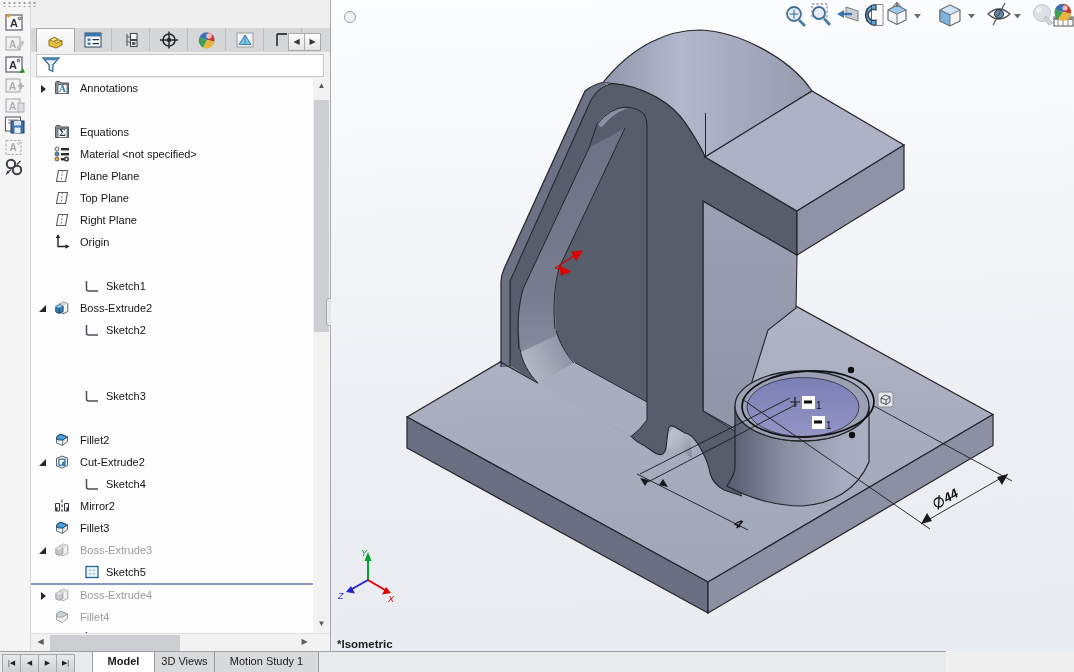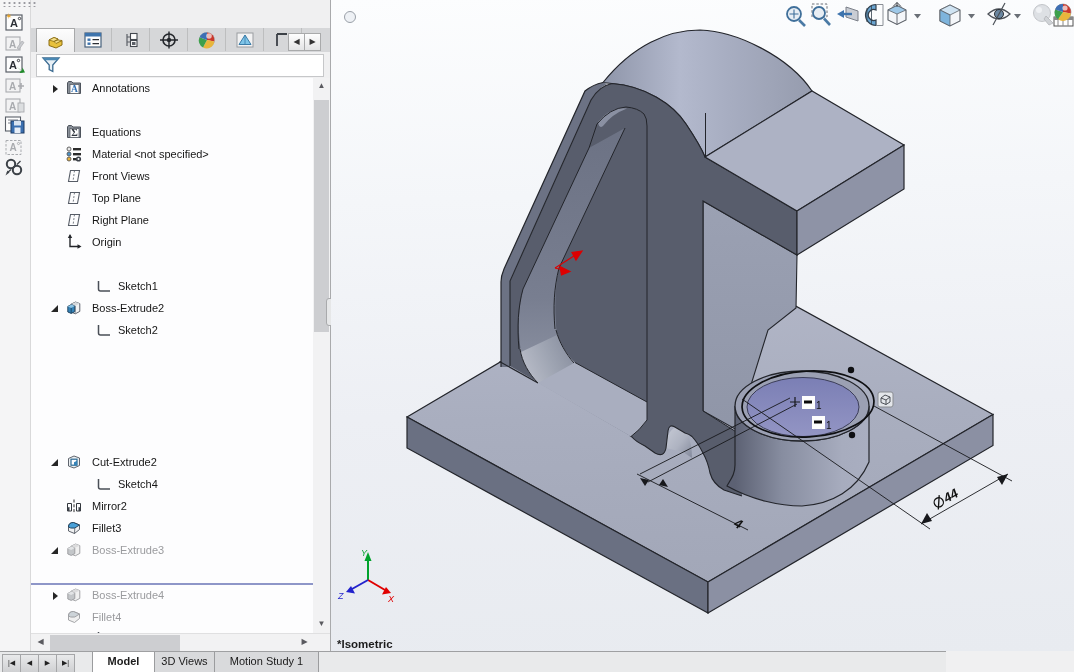--- a/index.html
+++ b/index.html
@@ -15,21 +15,21 @@
   #panel{position:absolute;left:31px;top:0;width:299px;height:651px;background:#f0f0f1;}
   #tabstrip{position:absolute;left:0;top:28px;width:299px;height:24px;background:#d6d7d9;border-bottom:1px solid #b7b8ba;}
   .tab{position:absolute;top:0;width:37px;height:23px;border-right:1px solid #bdbebf;}
   .tab.active{background:linear-gradient(#fdfdfd,#efeff0);border:1px solid #a8a9aa;border-bottom:none;}
   .tab svg{position:absolute;left:50%;top:50%;transform:translate(-50%,-50%);}
   .tsbtn{position:absolute;top:5px;width:15px;height:16px;background:linear-gradient(#fefefe,#e3e4e5);border:1px solid #a9aaab;font-size:8px;color:#333;text-align:center;line-height:15px;}
   #filterrow{position:absolute;left:0;top:52px;width:299px;height:26px;background:#f0f0f1;}
   #filterbox{position:absolute;left:5px;top:2px;width:286px;height:21px;background:#fff;border:1px solid #c6c7c9;}
   
   #tree{position:absolute;left:0;top:78px;width:299px;height:555px;background:#fdfdfe;overflow:hidden;}
-  .trow{position:absolute;left:12px;width:280px;height:22px;font-size:11px;color:#161616;text-align:right;}
+  .trow{position:absolute;left:0;width:280px;height:22px;font-size:11px;color:#161616;text-align:right;}
   .trow .lbl{position:absolute;top:4px;white-space:nowrap;}
   .trow.grey .lbl{color:#9a9b9e;}
   .arrow-c{position:absolute;left:10px;top:7px;width:0;height:0;border-top:4px solid transparent;border-bottom:4px solid transparent;border-left:5px solid #262626;}
   .arrow-e{position:absolute;left:8px;top:7px;width:0;height:0;border-bottom:7px solid #262626;border-left:7px solid transparent;}
   .ticon{position:absolute;top:2px;}
   #rollback{position:absolute;left:0;top:505px;width:292px;height:2px;background:#8e96c8;}
   
   #vscroll{position:absolute;left:279px;top:78px;width:17px;height:555px;background:#f2f2f3;}
   #vscroll{left:282px;}
   .sbtn{position:absolute;width:17px;height:16px;background:#f2f2f3;color:#5a5a5f;font-size:8px;text-align:center;line-height:16px;}
@@ -268,21 +268,21 @@
       <div class="trow" style="top:44px">
           <svg class="ticon" style="left:23px" width="16" height="16">
             <use href="#f-eq"></use>
           </svg>
           <div class="lbl" style="left:49px">Equations</div>
         </div>
       <div class="trow" style="top:88px">
           <svg class="ticon" style="left:23px" width="16" height="16">
             <use href="#i-plane"></use>
           </svg>
-          <div class="lbl" style="left:49px">Front Views</div>
+          <div class="lbl" style="left:49px">Plane Plane</div>
         </div>
       <div class="trow" style="top:110px">
           <svg class="ticon" style="left:23px" width="16" height="16">
             <use href="#i-plane"></use>
           </svg>
           <div class="lbl" style="left:49px">Top Plane</div>
         </div>
       <div class="trow" style="top:154px">
           <svg class="ticon" style="left:23px" width="16" height="16">
             <use href="#i-origin"></use>
@@ -307,20 +307,32 @@
             <use href="#i-boss"></use>
           </svg>
           <div class="lbl" style="left:49px">Boss-Extrude2</div>
         </div>
       <div class="trow" style="top:242px">
           <svg class="ticon" style="left:53px" width="16" height="16">
             <use href="#i-sketch"></use>
           </svg>
           <div class="lbl" style="left:75px">Sketch2</div>
         </div>
+      <div class="trow" style="top:308px">
+          <svg class="ticon" style="left:53px" width="16" height="16">
+            <use href="#i-sketch"></use>
+          </svg>
+          <div class="lbl" style="left:75px">Sketch3</div>
+        </div>
+      <div class="trow" style="top:352px">
+          <svg class="ticon" style="left:23px" width="16" height="16">
+            <use href="#i-fillet"></use>
+          </svg>
+          <div class="lbl" style="left:49px">Fillet2</div>
+        </div>
       <div class="trow" style="top:374px">
           <div class="arrow-e"></div>
           <svg class="ticon" style="left:23px" width="16" height="16">
             <use href="#i-cut"></use>
           </svg>
           <div class="lbl" style="left:49px">Cut-Extrude2</div>
         </div>
       <div class="trow" style="top:396px">
           <svg class="ticon" style="left:53px" width="16" height="16">
             <use href="#i-sketch"></use>
@@ -338,20 +350,26 @@
             <use href="#i-fillet"></use>
           </svg>
           <div class="lbl" style="left:49px">Fillet3</div>
         </div>
       <div class="trow grey" style="top:462px">
           <div class="arrow-e"></div>
           <svg class="ticon" style="left:23px" width="16" height="16">
             <use href="#i-boss-g"></use>
           </svg>
           <div class="lbl" style="left:49px">Boss-Extrude3</div>
+        </div>
+      <div class="trow" style="top:484px">
+          <svg class="ticon" style="left:53px" width="16" height="16">
+            <use href="#i-sketch5"></use>
+          </svg>
+          <div class="lbl" style="left:75px">Sketch5</div>
         </div>
       <div id="rollback"></div>
       <div class="trow grey" style="top:507px">
           <div class="arrow-c"></div>
           <svg class="ticon" style="left:23px" width="16" height="16">
             <use href="#i-boss-g"></use>
           </svg>
           <div class="lbl" style="left:49px">Boss-Extrude4</div>
         </div>
       <div class="trow grey" style="top:529px">

